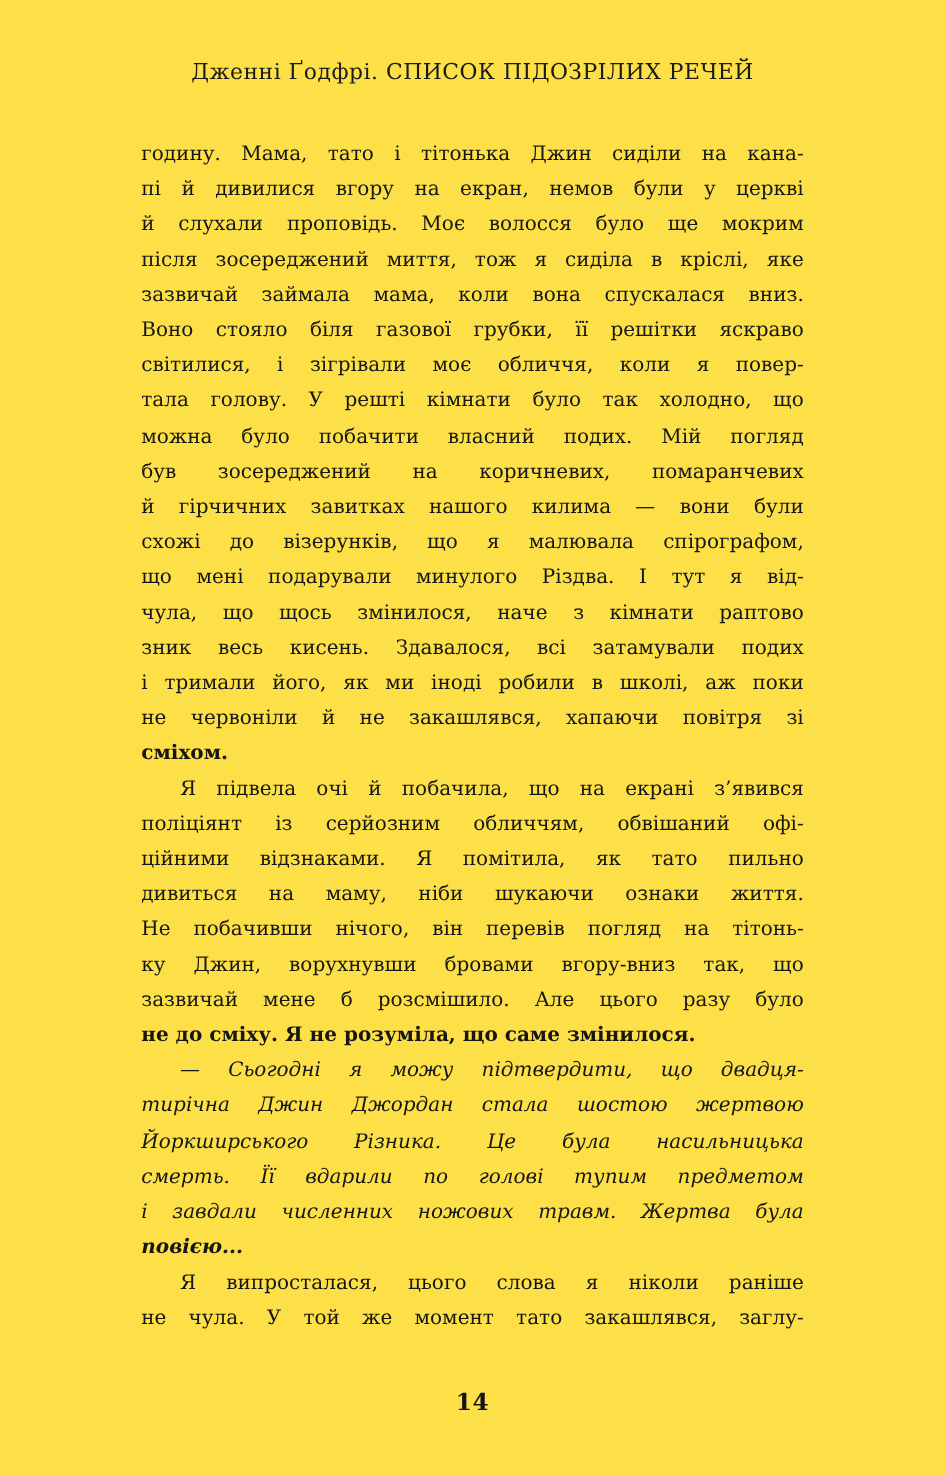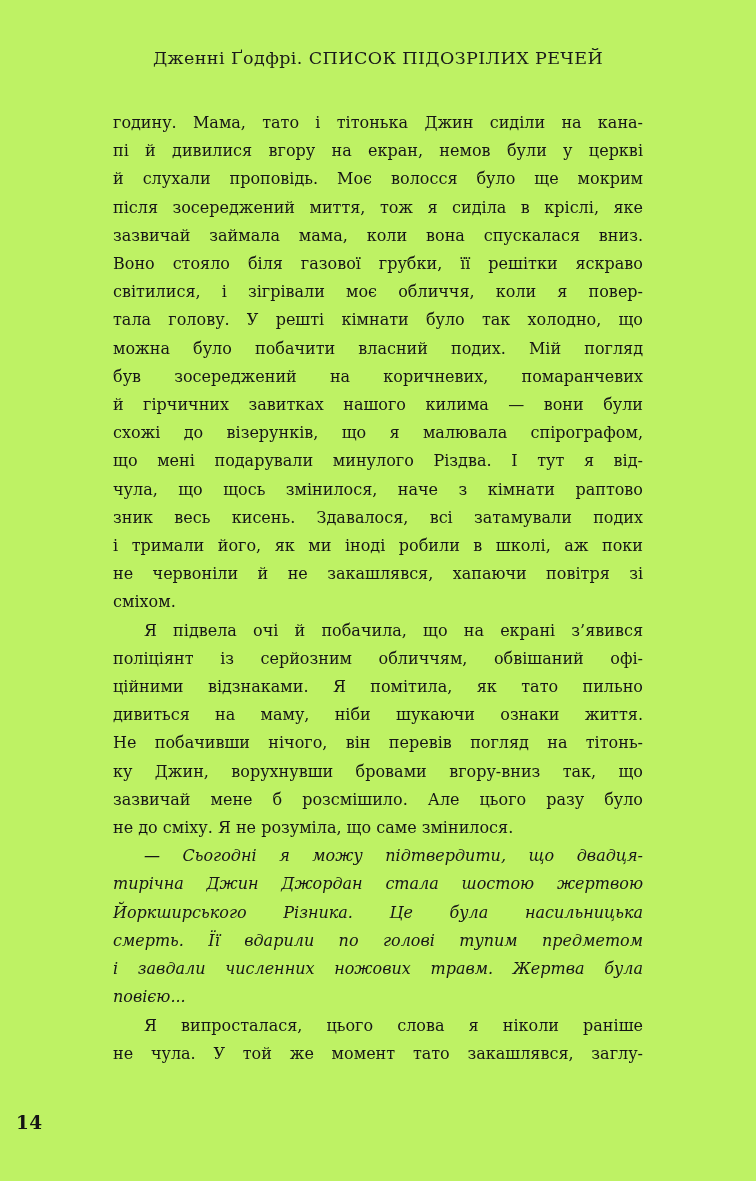--- a/index.html
+++ b/index.html
@@ -1,20 +1,20 @@
 <!DOCTYPE html>
 <html><head>
 <meta charset="utf-8">
 <style>
   html, body { margin: 0; padding: 0; background: #e8e8e8; }
   .page {
     position: relative;
     width: 756px;
     height: 1181px;
-    background: #bef264;
+    background: #fde047;
     font-family: "DejaVu Serif", serif;
     overflow: hidden;
   }
   .running-head {
     position: absolute;
     top: 48px;
     left: 0;
     right: 0;
     text-align: center;
     font-family: "DejaVu Serif", serif;
@@ -34,33 +34,34 @@
     color: #161616;
   }
   .line {
     white-space: nowrap;
     text-align: justify;
     text-align-last: justify;
     text-justify: inter-word;
   }
   .line.para-end {
     text-align-last: left;
+    font-weight: bold;
   }
   .line.indent {
     text-indent: 31px;
   }
   .line.italic {
     font-style: italic;
   }
   .page-number {
     position: absolute;
     top: 1112px;
     left: 0;
     right: 16px;
-    text-align: left;
+    text-align: center;
     font-size: 18.5px;
     font-weight: 600;
     letter-spacing: 0.5px;
     color: #141414;
     padding-left: 16px;
   }
 </style>
 </head>
 <body>
 

